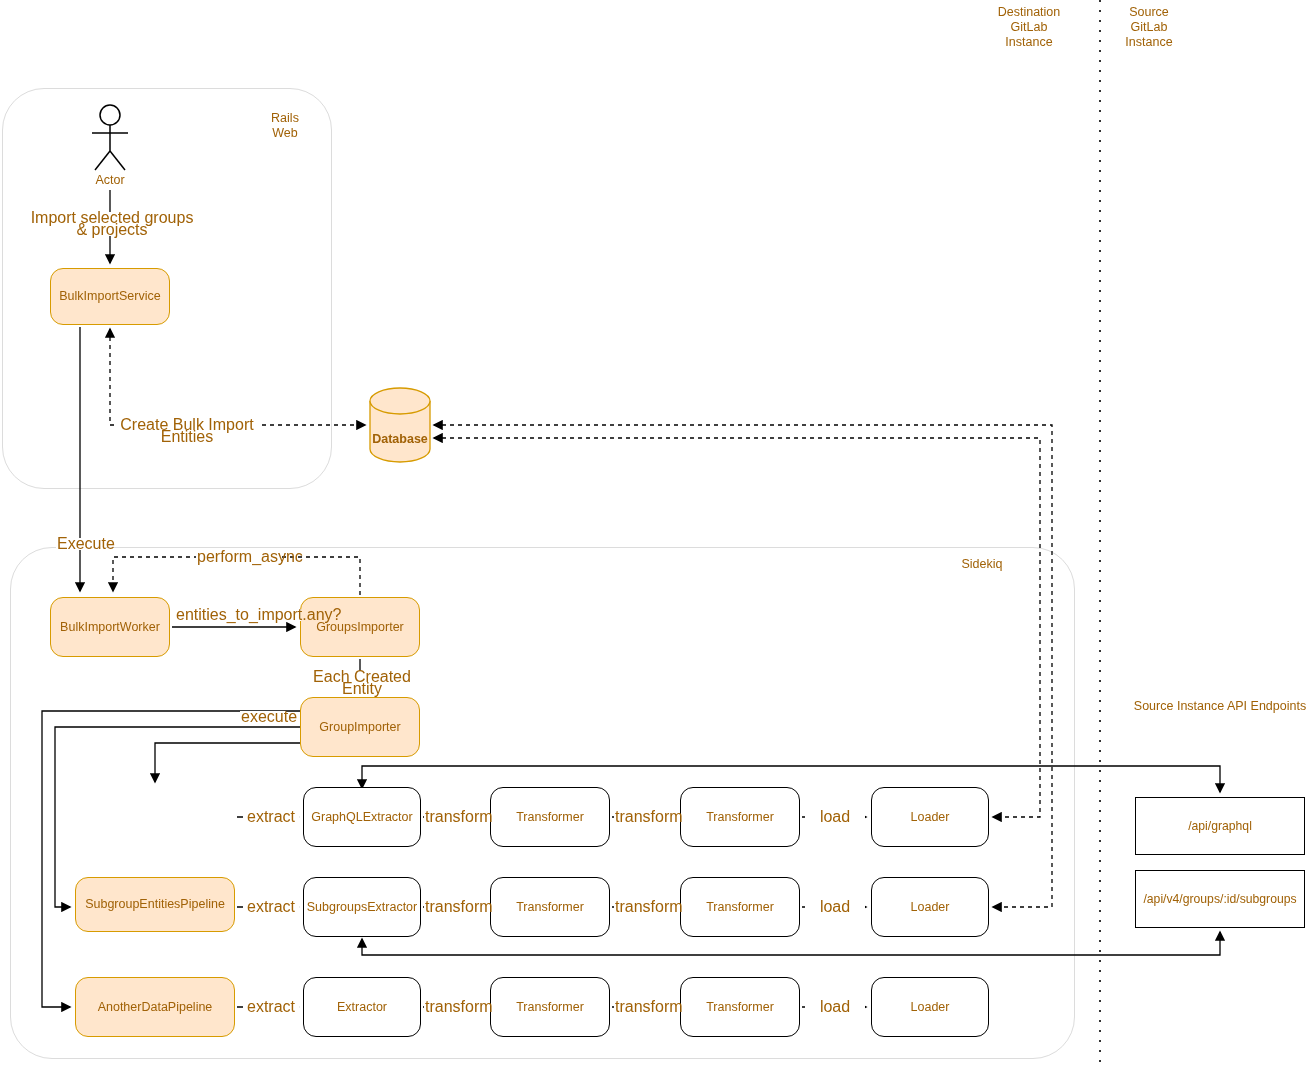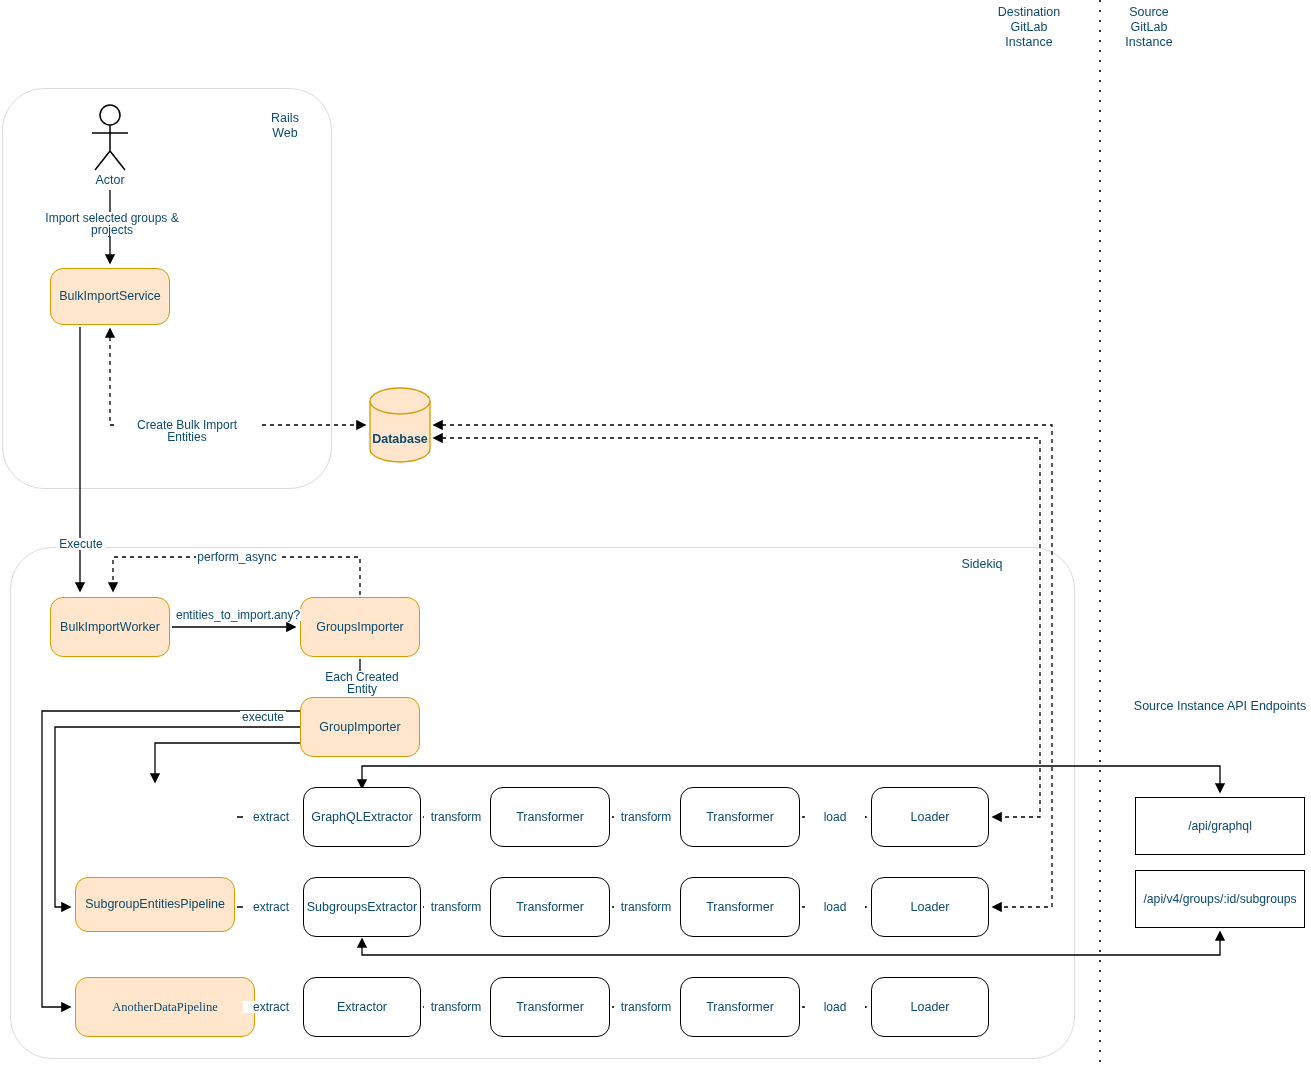--- a/index.html
+++ b/index.html
@@ -1,26 +1,26 @@
 <!DOCTYPE html>
 <html><head>
 <meta charset="utf-8">
 <style>
   html,body{margin:0;padding:0;background:#ffffff;}
   .canvas{position:relative;width:1311px;height:1068px;background:#ffffff;overflow:hidden;
-          font-family:"Liberation Sans", sans-serif;color:#0c4a6e;}
+          font-family:"Liberation Sans", sans-serif;color:#a16207;}
   .wires{position:absolute;left:0;top:0;z-index:1;}
   .container-box{position:absolute;border:1px solid #dcdcdc;border-radius:42px;background:transparent;z-index:0;}
   .node{position:absolute;box-sizing:border-box;display:flex;align-items:center;justify-content:center;
         text-align:center;font-size:12.5px;line-height:1.2;border:1.3px solid #000;background:#fff;
         border-radius:13px;z-index:2;}
   .node.orange{background:#FFE6CC;border-color:#D79B00;}
   .node.square{border-radius:0;}
   .lbl{position:absolute;font-size:12.5px;text-align:center;line-height:15px;z-index:3;}
-  .edge-label{position:absolute;font-size:12px;text-align:center;line-height:12px;background:#ffffff;
+  .edge-label{position:absolute;font-size:16px;text-align:center;line-height:12px;background:#ffffff;
               z-index:3;padding:0 1px;}
 </style>
 </head>
 <body>
 
 <div class="canvas">
 
   <div class="container-box" style="left:2px;top:88px;width:328px;height:399px;"></div>
   <div class="container-box" style="left:10px;top:547px;width:1063px;height:510px;"></div>
 
@@ -114,21 +114,21 @@
   <div class="node" style="left:490px;top:787px;width:120px;height:60px;">Transformer</div>
   <div class="node" style="left:680px;top:787px;width:120px;height:60px;">Transformer</div>
   <div class="node" style="left:871px;top:787px;width:118px;height:60px;">Loader</div>
 
   <div class="node orange" style="left:75px;top:877px;width:160px;height:55px;">SubgroupEntitiesPipeline</div>
   <div class="node" style="left:303px;top:877px;width:118px;height:60px;">SubgroupsExtractor</div>
   <div class="node" style="left:490px;top:877px;width:120px;height:60px;">Transformer</div>
   <div class="node" style="left:680px;top:877px;width:120px;height:60px;">Transformer</div>
   <div class="node" style="left:871px;top:877px;width:118px;height:60px;">Loader</div>
 
-  <div class="node orange" style="left:75px;top:977px;width:180px;height:60px;font-family:Liberation Serif, serif;">AnotherDataPipeline</div>
+  <div class="node orange" style="left:75px;top:977px;width:160px;height:60px;">AnotherDataPipeline</div>
   <div class="node" style="left:303px;top:977px;width:118px;height:60px;">Extractor</div>
   <div class="node" style="left:490px;top:977px;width:120px;height:60px;">Transformer</div>
   <div class="node" style="left:680px;top:977px;width:120px;height:60px;">Transformer</div>
   <div class="node" style="left:871px;top:977px;width:118px;height:60px;">Loader</div>
 
   <div class="node square" style="left:1135px;top:797px;width:170px;height:58px;font-size:12.2px;">/api/graphql</div>
   <div class="node square" style="left:1135px;top:870px;width:170px;height:58px;font-size:12.2px;">/api/v4/groups/:id/subgroups</div>
 
   <div class="edge-label" style="left:28px;top:212px;width:166px;">Import selected groups &amp; projects</div>
   <div class="edge-label" style="left:116px;top:419px;width:140px;">Create Bulk Import Entities</div>

